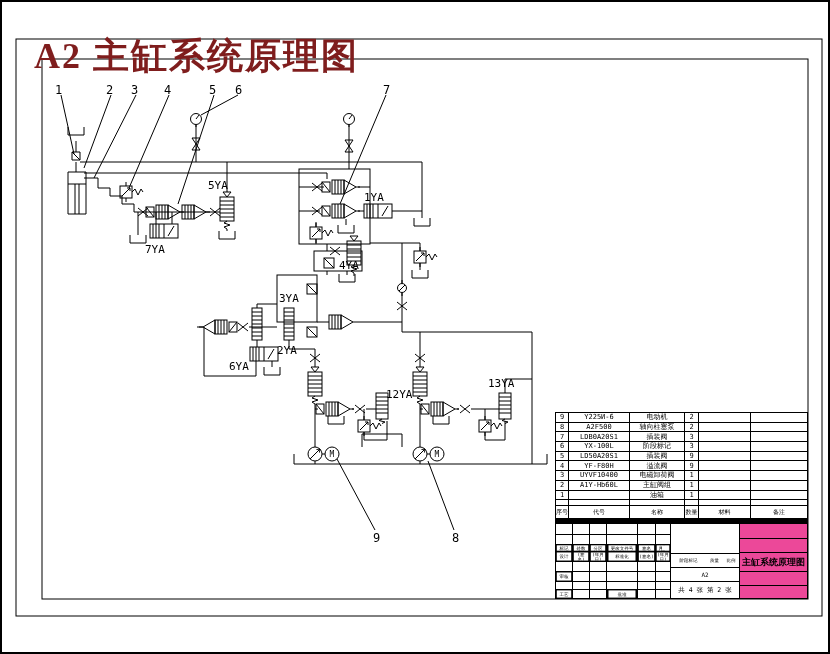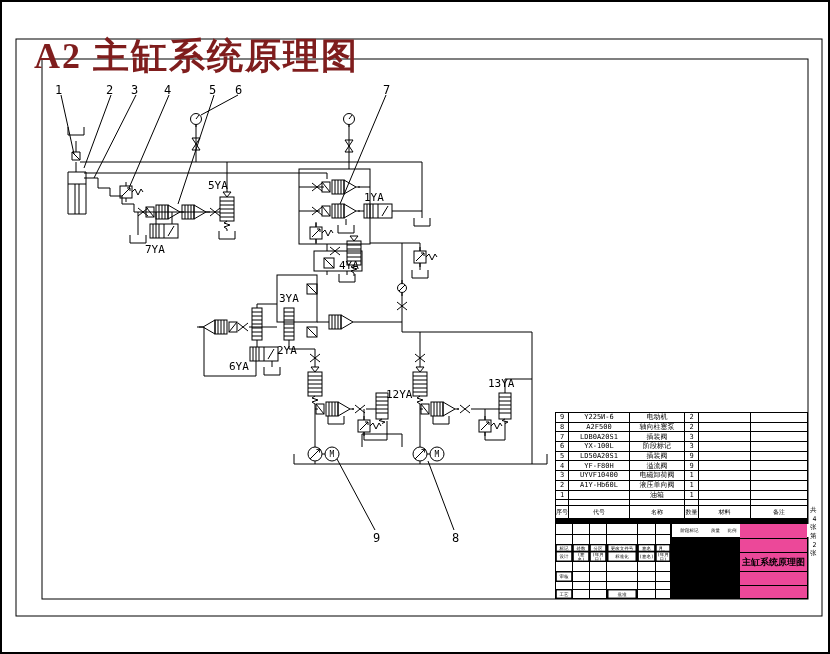--- a/index.html
+++ b/index.html
@@ -10,21 +10,21 @@
   .vtext{font-size:11px;}
   #main-title{position:absolute;left:32px;top:36px;font-family:"Liberation Serif",serif;font-weight:bold;font-size:36px;line-height:1;letter-spacing:2px;white-space:nowrap;}
   
   .grid{display:grid;background:#000;gap:1px;border:1px solid #000;box-sizing:border-box;}
   .grid>div{background:#fff;overflow:hidden;display:flex;align-items:center;justify-content:center;text-align:center;}
   #parts{position:absolute;left:553px;top:410px;width:253px;height:111px;
     grid-template-columns:12px 60px 54px 13px 51px 56px;
     grid-template-rows:repeat(9,8.7px) 5px 12px;font-size:7px;line-height:8px;}
   #tblock{position:absolute;left:553px;top:521px;width:253px;height:76px;display:flex;border:1px solid #000;box-sizing:border-box;background:#000;gap:1px;}
   #tb-left{width:114px;grid-template-columns:16px 16px 16px 30px 17px 14px;grid-template-rows:10px 9px 6px 9px 9px 9px 7px 8px;border:0;}
-  #tb-mid{width:68px;display:flex;flex-direction:row;gap:1px;text-align:right;}
+  #tb-mid{width:68px;display:flex;flex-direction:column;gap:1px;text-align:right;}
   #tb-mid .row{display:flex;gap:1px;}
   #tb-mid div{background:#fff;display:flex;align-items:center;justify-content:center;}
   #tb-right{width:67px;display:flex;flex-direction:column;gap:1px;}
   #tb-right div{background:#ec4899;display:flex;align-items:center;justify-content:center;}
   .f45{font-size:5px;line-height:5px;transform:scale(.9);}
   .f6{font-size:6px;}
   .f65{font-size:6.5px;}
   .f9{font-size:9px;font-weight:bold;}
 </style>
 </head>
@@ -237,21 +237,21 @@
       <div></div>
       <div></div>
     <div>3</div>
       <div>UYVF10400</div>
       <div>电磁卸荷阀</div>
       <div>1</div>
       <div></div>
       <div></div>
     <div>2</div>
       <div>A1Y-Hb60L</div>
-      <div>液压单向阀</div>
+      <div>主缸阀组</div>
       <div>1</div>
       <div></div>
       <div></div>
     <div>1</div>
       <div></div>
       <div>油箱</div>
       <div>1</div>
       <div></div>
       <div></div>
     <div></div>

